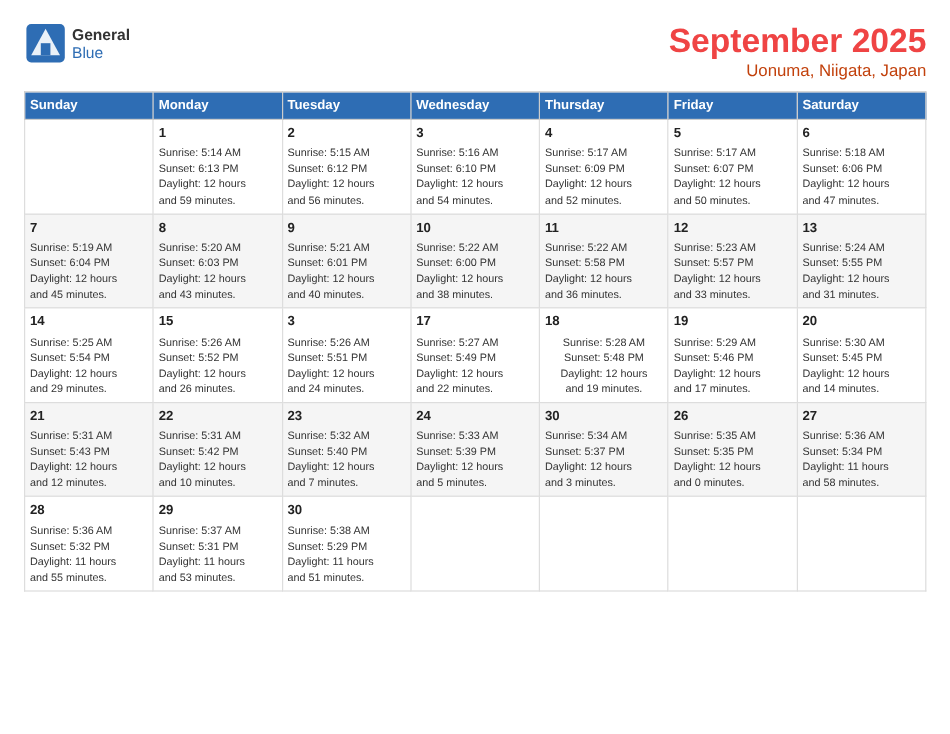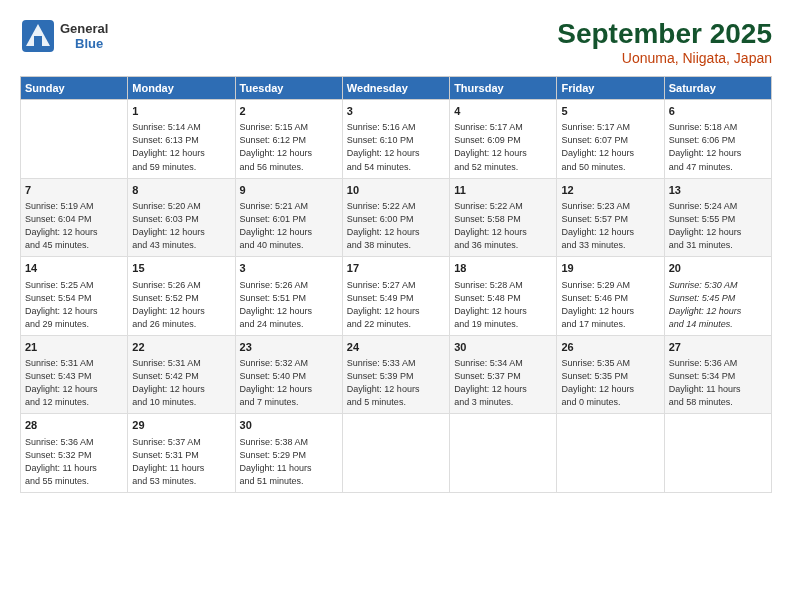--- a/index.html
+++ b/index.html
@@ -26,21 +26,21 @@
       display: flex;
       align-items: center;
       gap: 4px;
     }
     .title-block {
       text-align: right;
     }
     .title-block h1 {
       font-size: 28px;
       font-weight: bold;
-      color: #14532d;
+      color: #ef4444;
     }
     .title-block h2 {
       font-size: 14px;
       font-weight: normal;
       color: #c2410c;
     }
     table {
       width: 100%;
       border-collapse: collapse;
       font-size: 10px;
@@ -88,21 +88,21 @@
 <div class="page">
   <div class="header">
     <div class="logo">
       <svg width="36" height="36" viewBox="0 0 36 36">
         <rect x="2" y="2" width="32" height="32" rx="4" fill="#2e6db4"></rect>
         <polygon points="18,6 30,28 6,28" fill="white" opacity="0.9"></polygon>
         <rect x="14" y="18" width="8" height="10" fill="#2e6db4"></rect>
       </svg>
       <div>
         <div style="font-size:13px;font-weight:bold;color:#333;">General</div>
-        <div style="font-size:13px;font-weight:bold;color:#2e6db4;margin-left:15px;">Blue</div>
+        <div style="font-size:13px;font-weight:normal;color:#2e6db4;">Blue</div>
       </div>
     </div>
     <div class="title-block">
       <h1>September 2025</h1>
       <h2>Uonuma, Niigata, Japan</h2>
     </div>
   </div>
 
   <table>
     <thead>
@@ -237,35 +237,35 @@
           </td>
           <td>
             <span class="day-number">17</span>
             <div class="cell-info" style="white-space: pre-wrap;">Sunrise: 5:27 AM
 Sunset: 5:49 PM
 Daylight: 12 hours
 and 22 minutes.</div>
           </td>
           <td>
             <span class="day-number">18</span>
-            <div class="cell-info" style="white-space: pre-wrap;">Sunrise: 5:28 AM
+            <div class="cell-info" style="white-space: pre-wrap; text-align: center;">Sunrise: 5:28 AM
 Sunset: 5:48 PM
 Daylight: 12 hours
 and 19 minutes.</div>
           </td>
           <td>
             <span class="day-number">19</span>
             <div class="cell-info" style="white-space: pre-wrap;">Sunrise: 5:29 AM
 Sunset: 5:46 PM
 Daylight: 12 hours
 and 17 minutes.</div>
           </td>
           <td>
             <span class="day-number">20</span>
-            <div class="cell-info" style="white-space: pre-wrap; font-style: italic;">Sunrise: 5:30 AM
+            <div class="cell-info" style="white-space: pre-wrap;">Sunrise: 5:30 AM
 Sunset: 5:45 PM
 Daylight: 12 hours
 and 14 minutes.</div>
           </td>
         </tr>
         <tr>
           <td>
             <span class="day-number">21</span>
             <div class="cell-info" style="white-space: pre-wrap;">Sunrise: 5:31 AM
 Sunset: 5:43 PM

